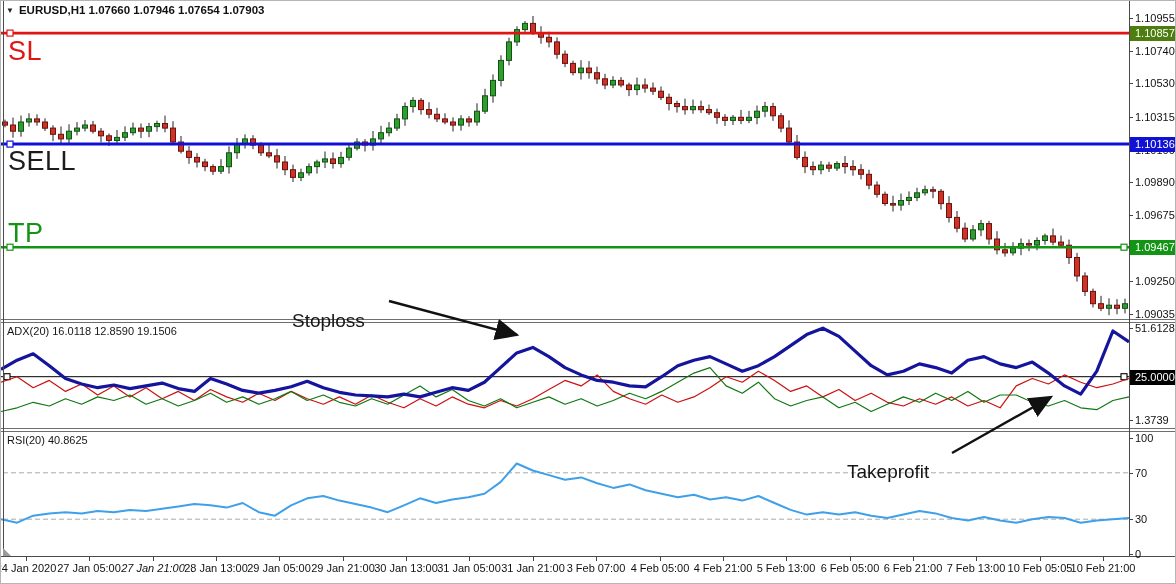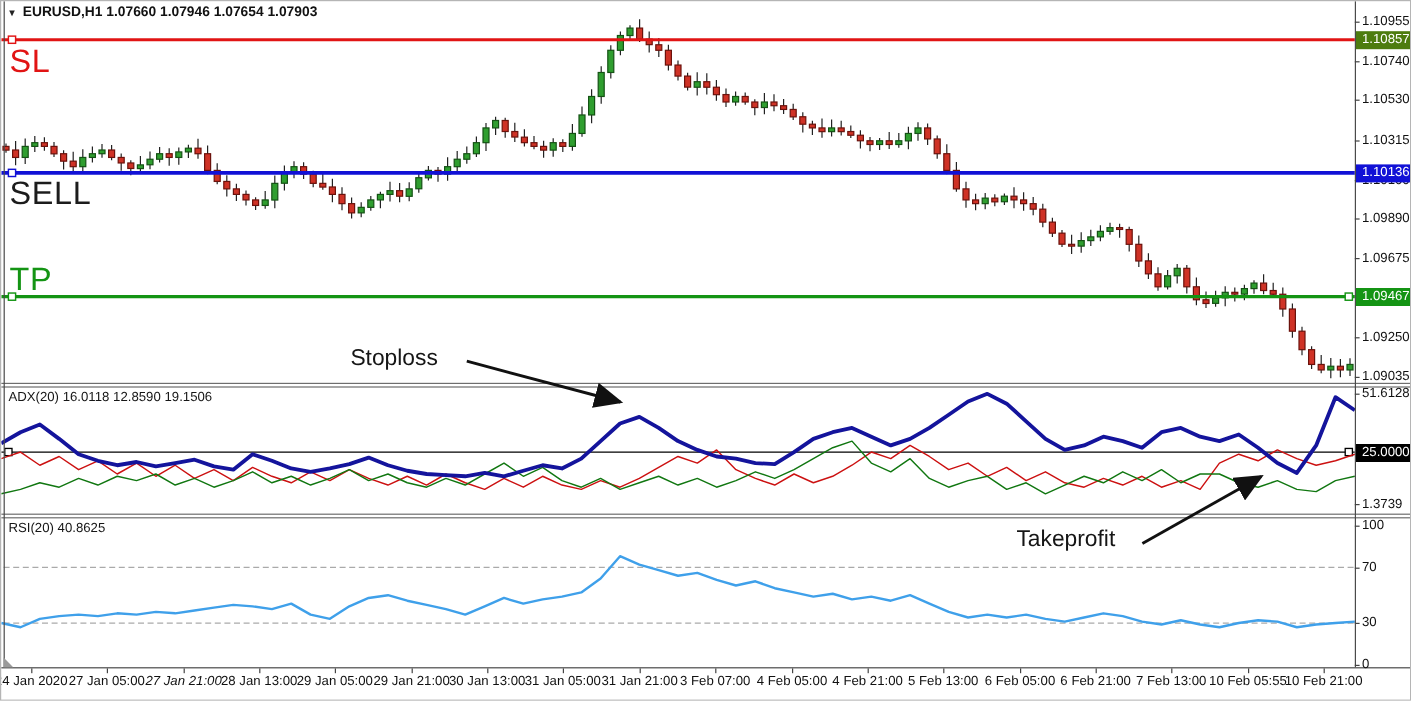--- a/index.html
+++ b/index.html
@@ -19,21 +19,21 @@
   .vaxis{position:absolute;left:1128px;top:0;width:1px;height:555px;background:#4a4a4a;z-index:21;}
   .lframe{position:absolute;left:2px;top:0;width:1px;height:555px;background:#4a4a4a;z-index:21;}
   .haxis{position:absolute;left:0;top:555px;width:1176px;height:1px;background:#4a4a4a;z-index:21;}
   .header{position:absolute;left:5px;top:3px;z-index:50;font-size:11.5px;font-weight:700;color:#111;
           display:flex;align-items:center;gap:5px;}
   .header .tri{font-size:8px;color:#222;cursor:pointer;}
   .biglabel{position:absolute;z-index:30;font-size:27px;font-weight:400;letter-spacing:0.5px;line-height:1;}
   #lbl-sl{left:7px;top:37px;color:#e11414;}
   #lbl-sell{left:7px;top:147px;color:#1c1c1c;}
   #lbl-tp{left:7px;top:219px;color:#149414;}
-  .anno{position:absolute;z-index:41;font-size:19px;color:#161616;line-height:1;}
+  .anno{position:absolute;z-index:41;font-size:19px;color:#161616;line-height:1;margin-top:22px;}
   #anno-sl{left:291px;top:288px;}
   #anno-tp{left:846px;top:439px;}
   .ptitle{position:absolute;left:6px;z-index:30;font-size:11px;color:#161616;}
   #title-adx{top:324px;} #title-rsi{top:433px;}
   .badge{position:absolute;left:1129px;width:47px;height:15px;z-index:35;color:#fff;
          font-size:11px;line-height:15px;padding-left:5px;box-sizing:border-box;}
   #badge-sl{top:25px;background:#4d7c0f;}
   #badge-sell{top:136px;background:#1111d6;}
   #badge-tp{top:239px;background:#149414;}
   #badge-adx{top:369px;background:#000;}
@@ -430,17 +430,17 @@
     <div class="dlabel" style="left: 722px;">4 Feb 21:00</div>
     <div class="dtick" style="left: 722px;"></div>
     <div class="dlabel" style="left: 785px;">5 Feb 13:00</div>
     <div class="dtick" style="left: 785px;"></div>
     <div class="dlabel" style="left: 849px;">6 Feb 05:00</div>
     <div class="dtick" style="left: 849px;"></div>
     <div class="dlabel" style="left: 912px;">6 Feb 21:00</div>
     <div class="dtick" style="left: 912px;"></div>
     <div class="dlabel" style="left: 975px;">7 Feb 13:00</div>
     <div class="dtick" style="left: 975px;"></div>
-    <div class="dlabel" style="left: 1039px;">10 Feb 05:55</div>
+    <div class="dlabel" style="left: 1039px;">10 Feb 05:05</div>
     <div class="dtick" style="left: 1039px;"></div>
     <div class="dlabel" style="left: 1102px;">10 Feb 21:00</div>
     <div class="dtick" style="left: 1102px;"></div>
   </div>
 
 </body></html>

